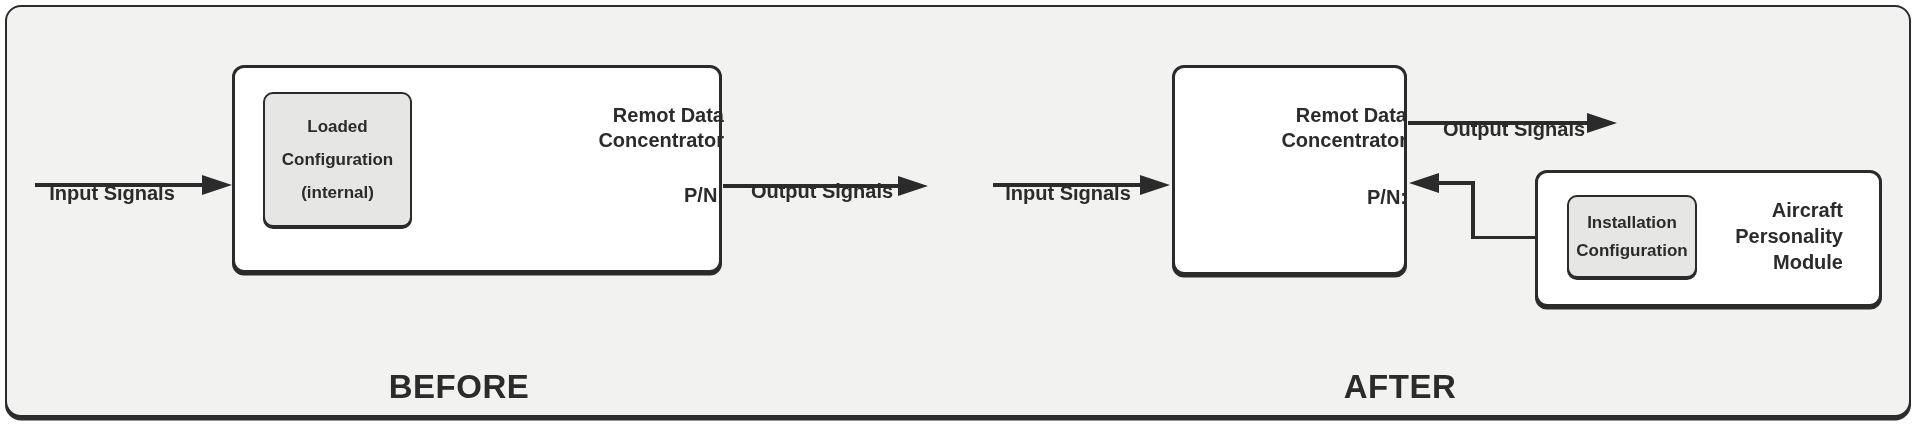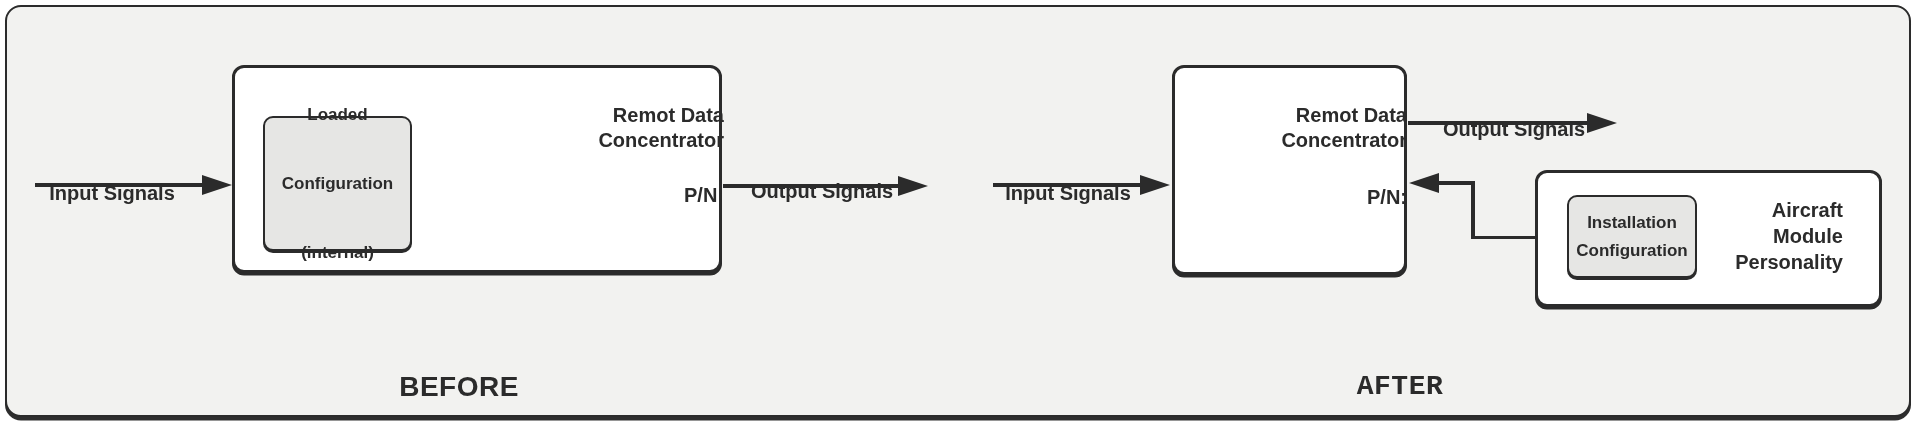--- a/index.html
+++ b/index.html
@@ -23,21 +23,21 @@
     font-size:17px;font-weight:700;text-align:center;
   }
   .chip .ln{display:block;}
   .chip.c3 .ln{line-height:33px;}
   .chip.c2 .ln{line-height:28px;}
   .lbl{
     position:absolute;font-size:20px;font-weight:700;text-align:center;line-height:24px;margin-top:32px;
   }
   .blocktext{position:absolute;font-size:20px;font-weight:700;text-align:right;line-height:25px;}
   .sectlbl{
-    position:absolute;font-size:28px;font-weight:700;text-align:center;
+    position:absolute;font-size:33px;font-weight:700;text-align:center;
     letter-spacing:0.5px;line-height:30px;
   }
   .hline{position:absolute;height:3.5px;background:#2b2b2b;}
   .vline{position:absolute;width:3.5px;background:#2b2b2b;}
   .ah-r{position:absolute;width:0;height:0;border-top:10px solid transparent;
     border-bottom:10px solid transparent;border-left:30px solid #2b2b2b;}
   .ah-l{position:absolute;width:0;height:0;border-top:10px solid transparent;
     border-bottom:10px solid transparent;border-right:30px solid #2b2b2b;}
 </style>
 </head>
@@ -45,21 +45,21 @@
 
 <div class="stage">
   <div class="frame"></div>
 
   <div class="lbl" style="left:0px;top:149px;width:224px;">Input Signals</div>
   <div class="hline" style="left:35px;top:183px;width:171px;"></div>
   <div class="ah-r" style="left:202px;top:175px;"></div>
 
   <div class="box" style="left:232px;top:65px;width:490px;height:208px;"></div>
 
-  <div class="chip c3" style="left:263px;top:116px;width:149px;height:135px;gap:36px;">
+  <div class="chip c3" style="left:263px;top:92px;width:149px;height:135px;">
     <span class="ln">Loaded</span>
     <span class="ln">Configuration</span>
     <span class="ln">(internal)</span>
   </div>
 
   <div class="blocktext" style="left:412px;top:103px;width:312px;">
     <div>Remot Data</div>
     <div>Concentrator</div>
   </div>
   <div class="blocktext" style="left:412px;top:183px;width:312px;">
@@ -94,18 +94,18 @@
   <div class="vline" style="left:1471px;top:181px;height:58px;"></div>
   <div class="hline" style="left:1471px;top:235.5px;width:64px;"></div>
 
   <div class="box" style="left:1535px;top:170px;width:347px;height:137px;"></div>
   <div class="chip c2" style="left:1567px;top:195px;width:130px;height:83px;">
     <span class="ln">Installation</span>
     <span class="ln">Configuration</span>
   </div>
   <div class="blocktext" style="left:1673px;top:197px;width:170px;line-height:26px;">
     <div>Aircraft</div>
+    <div>Personality</div>
     <div>Module</div>
-    <div>Personality</div>
   </div>
 
-  <div class="sectlbl" style="left:1250px;top:372px;width:300px;font-family:Liberation Mono, monospace;">AFTER</div>
+  <div class="sectlbl" style="left:1250px;top:372px;width:300px;">AFTER</div>
 </div>
 
 </body></html>

